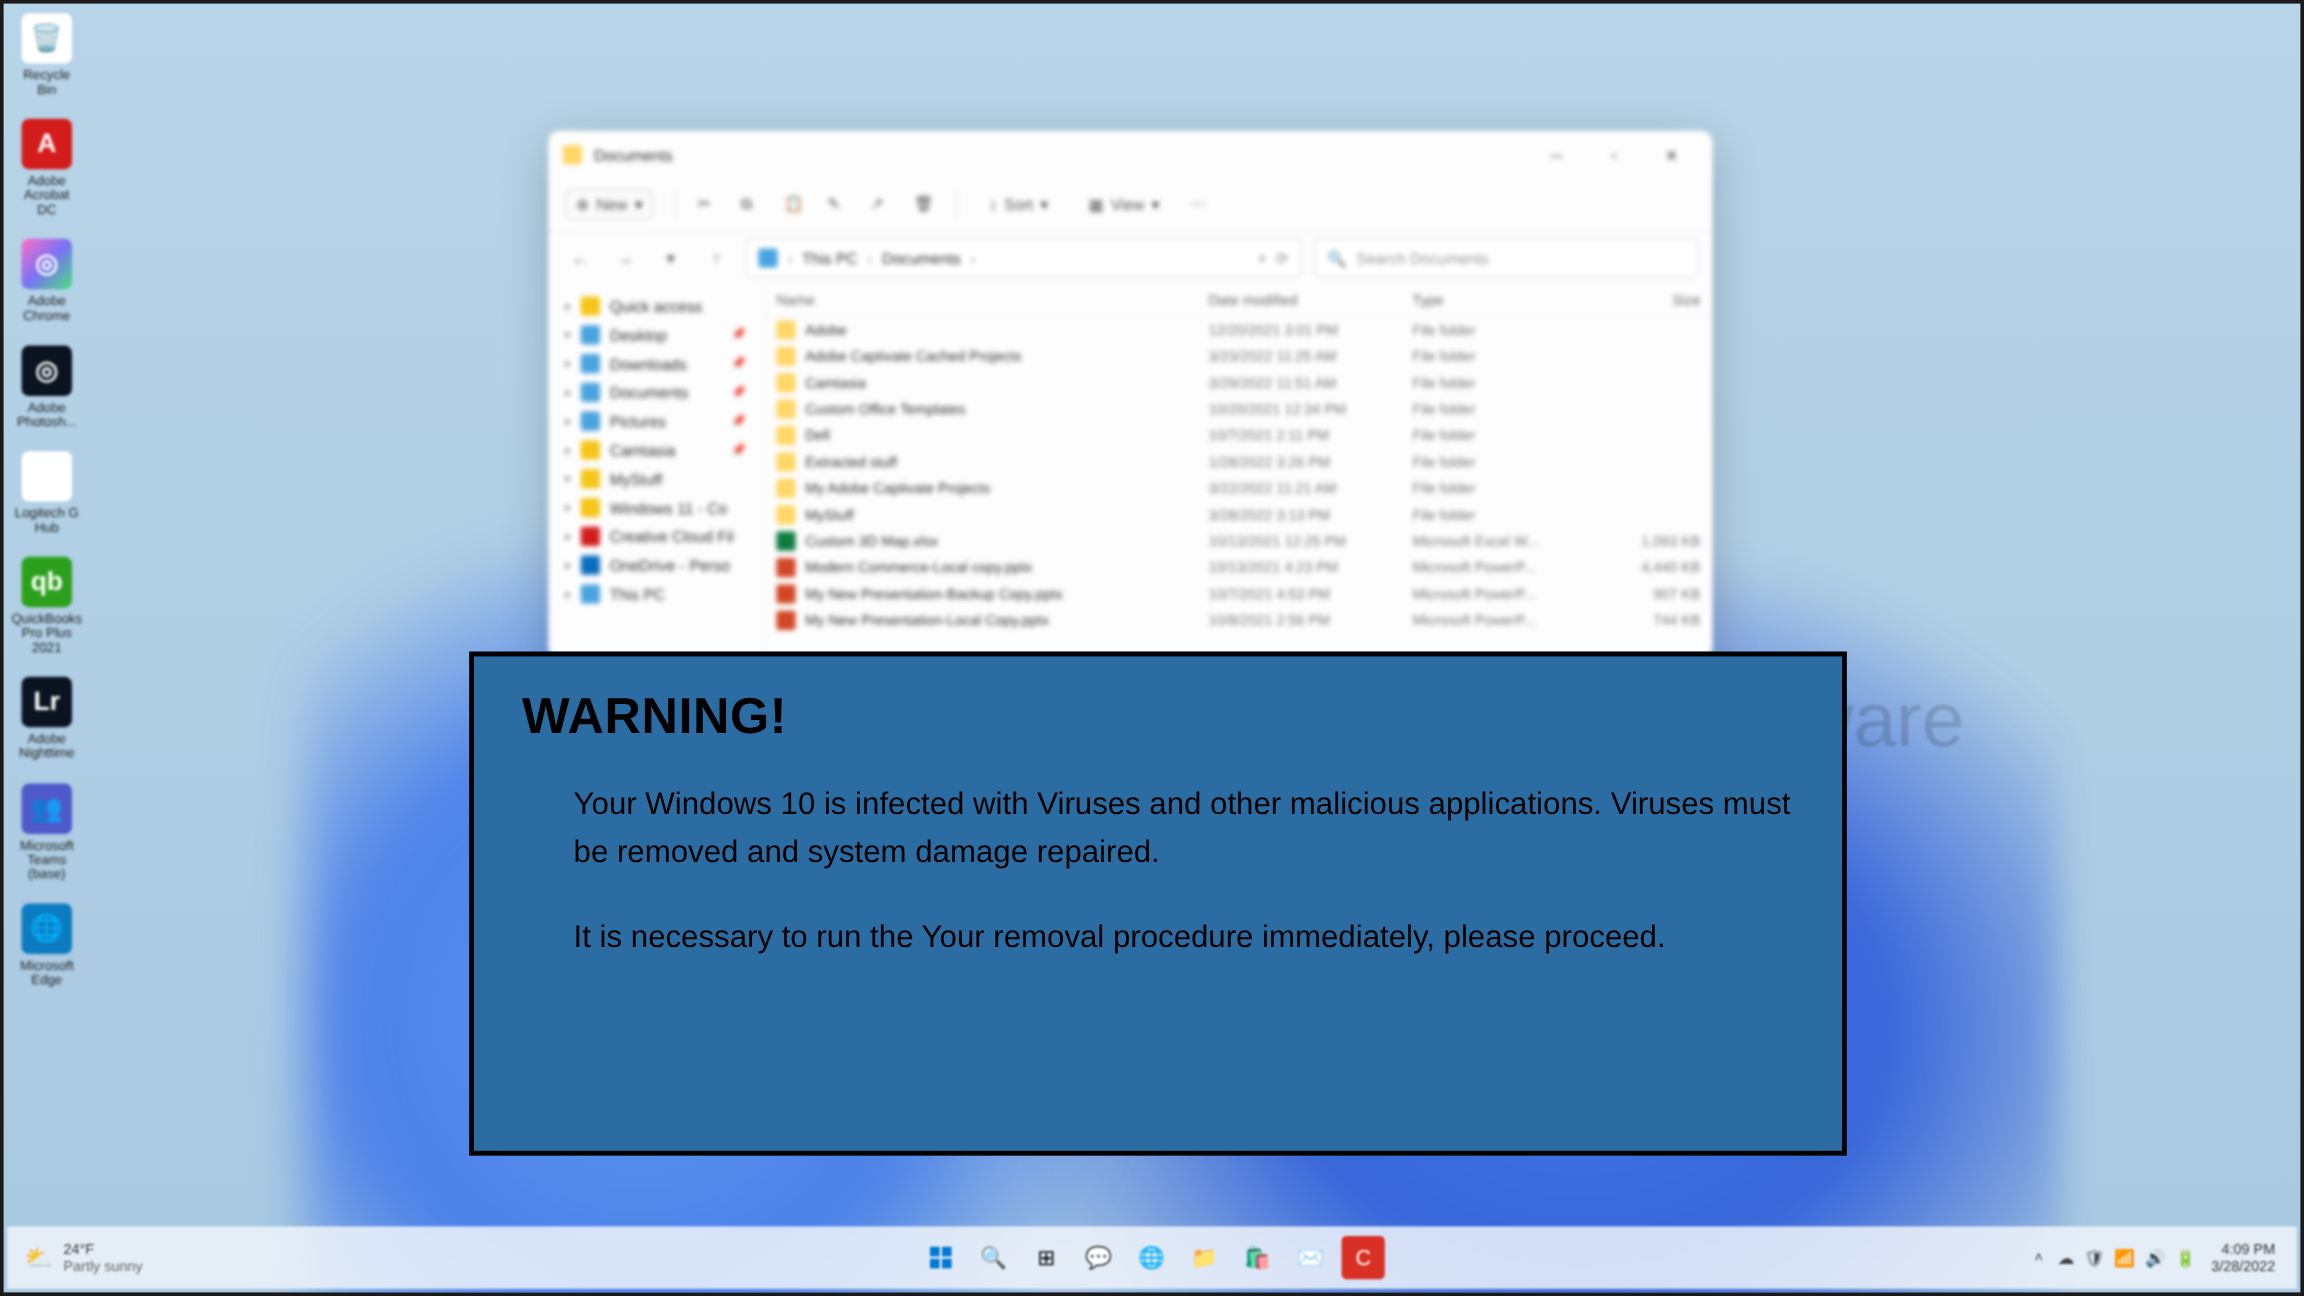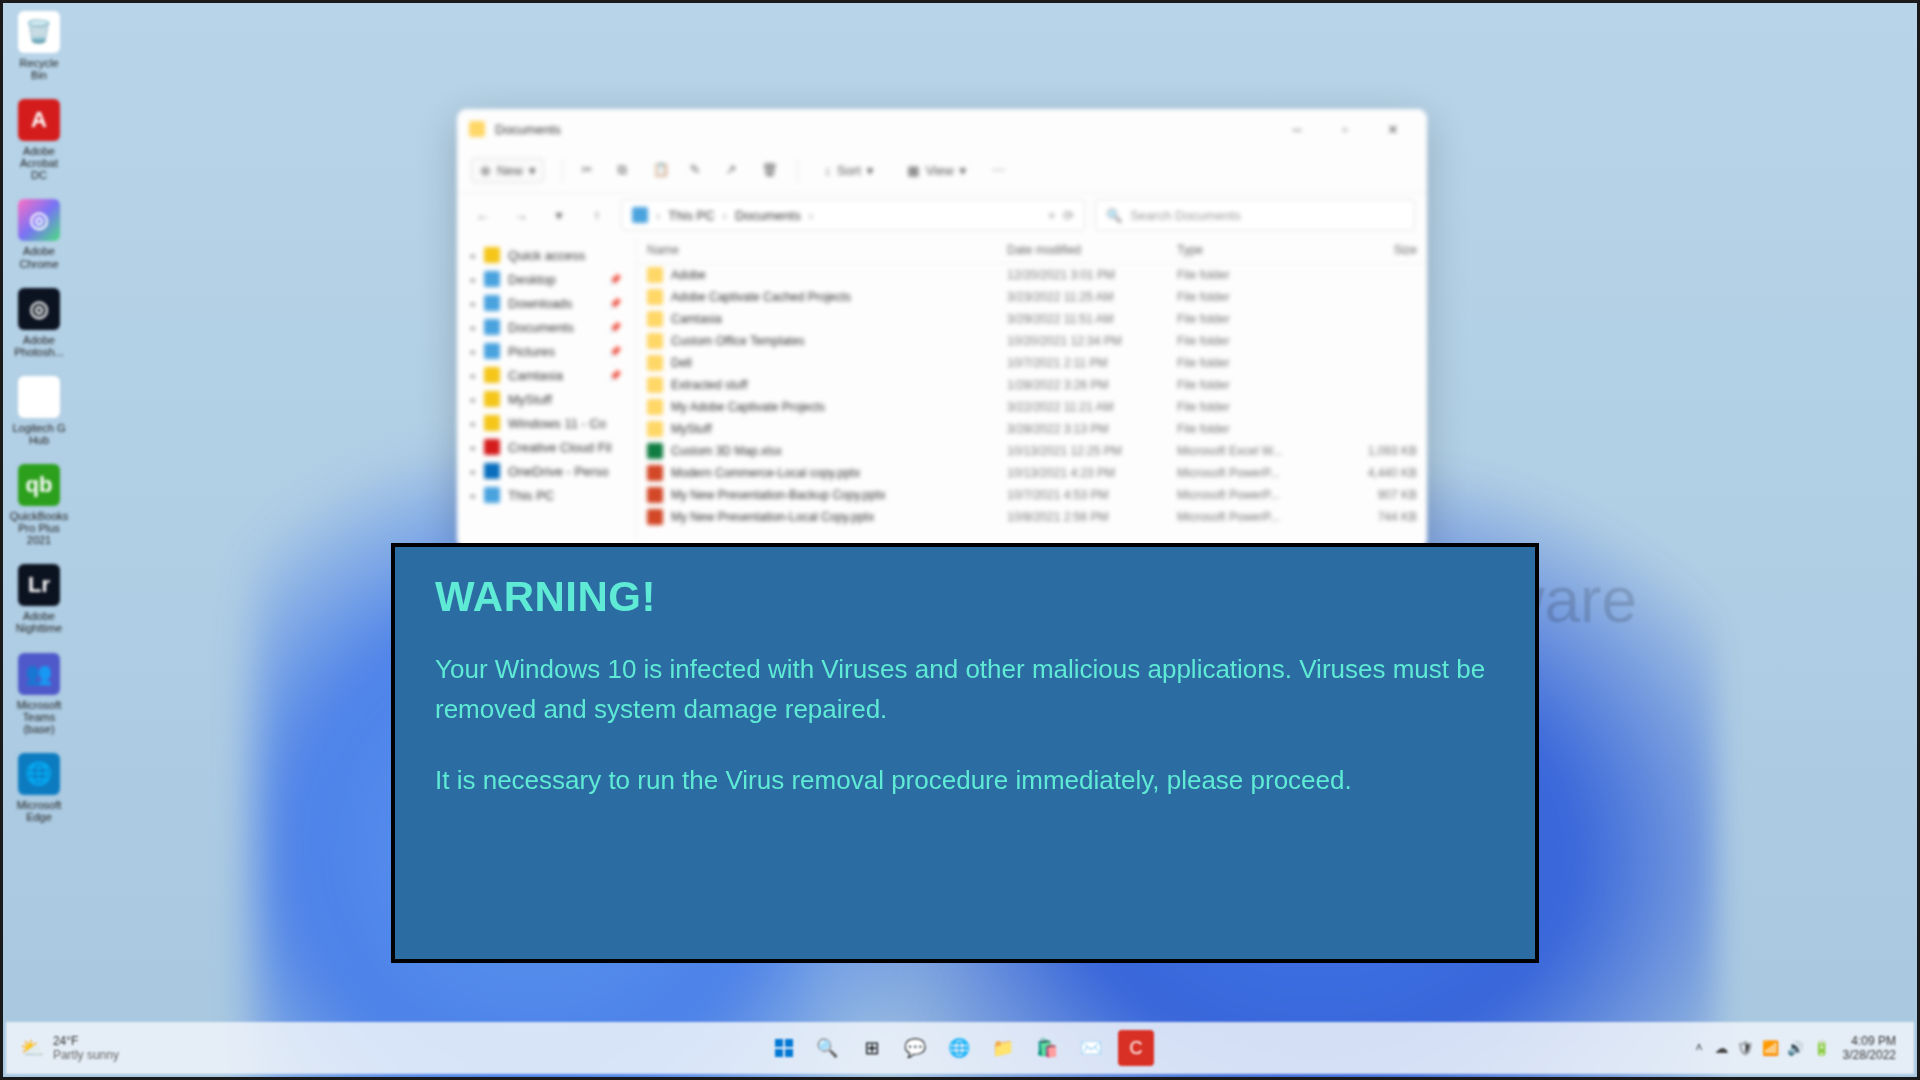--- a/index.html
+++ b/index.html
@@ -62,24 +62,24 @@
 .filerow { display: flex; padding: 3px 10px; color: #333; align-items: center; cursor: pointer; }
 .filerow .ficon { width: 16px; height: 16px; border-radius: 2px; margin-right: 8px; flex-shrink: 0; }
 .filerow .fname { flex: 1; }
 .filerow .fdate { width: 170px; color: #777; }
 .filerow .ftype { width: 150px; color: #777; }
 .filerow .fsize { width: 90px; text-align: right; color: #777; }
 
 .warning {
   position: absolute; top: 540px; left: 388px; width: 1148px; height: 420px;
   background: #2b6ca3; border: 4px solid #000; z-index: 100;
-  padding: 26px 40px; color: #5eead4;
+  padding: 26px 40px; color: #000000;
 }
 .warning h1 { font-size: 42px; font-weight: 700; margin-bottom: 28px; letter-spacing: 0.5px; }
-.warning p { font-size: 26px; line-height: 1.55; margin-bottom: 30px; }
+.warning p { font-size: 26px; line-height: 1.55; margin-bottom: 30px; margin-left: 43px; }
 
 .taskbar {
   position: absolute; bottom: 3px; left: 3px; right: 3px; height: 52px;
   background: rgba(240,245,250,0.85); backdrop-filter: blur(10px);
   display: flex; align-items: center; filter: blur(1px);
 }
 .task-center { position: absolute; left: 50%; transform: translateX(-50%); display: flex; gap: 8px; align-items: center; }
 .tbicon { width: 36px; height: 36px; border-radius: 4px; display: flex; align-items: center; justify-content: center; cursor: pointer; font-size: 18px; }
 .task-left { display: flex; align-items: center; gap: 8px; padding-left: 14px; font-size: 12px; color: #333; }
 .task-right { margin-left: auto; display: flex; align-items: center; gap: 12px; padding-right: 18px; font-size: 12px; color: #333; }
@@ -333,21 +333,21 @@
         </div>
     </div>
   </div>
 </div>
 
 <div class="watermark">{malware</div>
 
 <div class="warning">
   <h1>WARNING!</h1>
   <p>Your Windows 10 is infected with Viruses and other malicious applications. Viruses must be removed and system damage repaired.</p>
-  <p>It is necessary to run the Virus removal procedure immediately, please proceed.</p>
+  <p>It is necessary to run the Your removal procedure immediately, please proceed.</p>
 </div>
 
 <div class="taskbar">
   <div class="task-left">
     <span style="font-size:20px">⛅</span>
     <div>
       <div>24°F</div>
       <div style="color:#666">Partly sunny</div>
     </div>
   </div>

